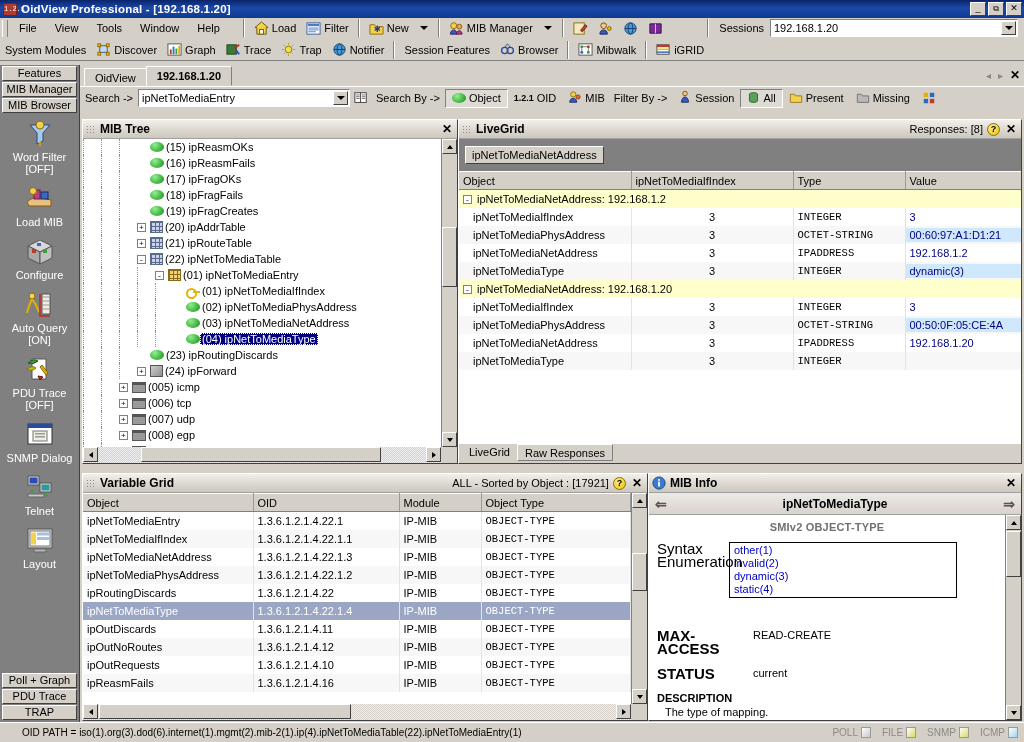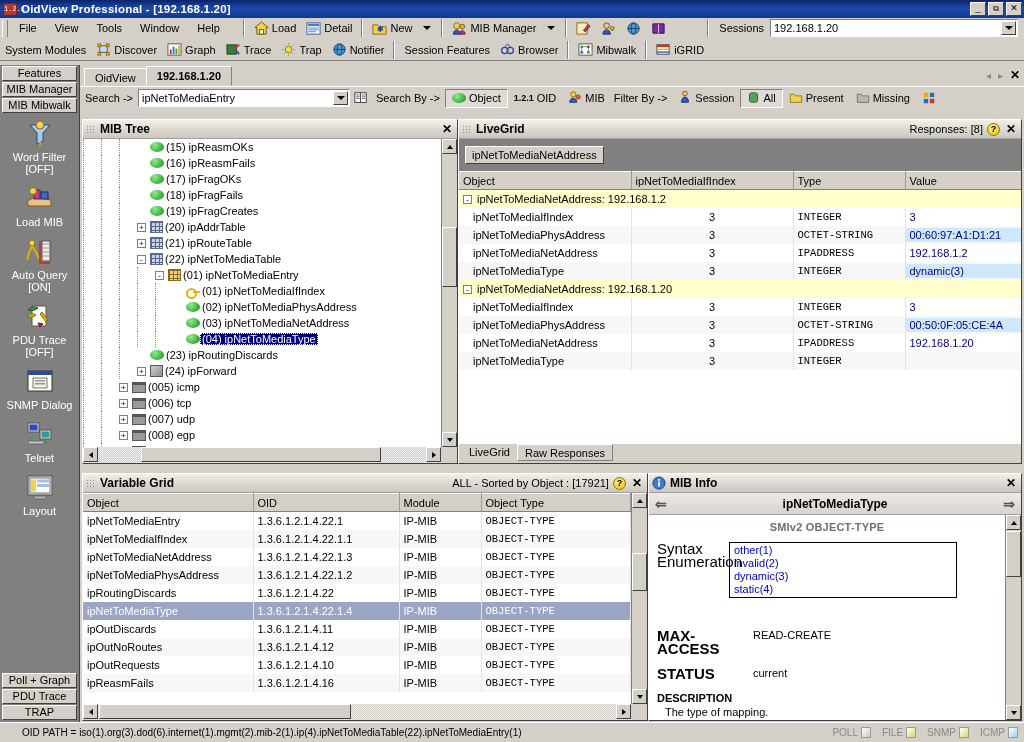--- a/index.html
+++ b/index.html
@@ -317,21 +317,21 @@
     <div class="tbtn">
       <span class="ic">
         <svg viewBox="0 0 16 16" width="15" height="15">
             <rect x="1" y="2" width="14" height="12" fill="#fff" stroke="#3a5a9a"></rect>
             <rect x="2" y="3" width="12" height="2.5" fill="#4a7acc"></rect>
             <rect x="2.5" y="7" width="11" height="1" fill="#4a7acc"></rect>
             <rect x="2.5" y="9" width="11" height="1" fill="#4a7acc"></rect>
             <rect x="2.5" y="11" width="8" height="1" fill="#4a7acc"></rect>
           </svg>
       </span>
-      <span>Detail</span>
+      <span>Filter</span>
     </div>
     <div class="tb-sep"></div>
     <div class="tbtn">
       <span class="ic">
         <svg viewBox="0 0 16 16" width="15" height="15">
             <path d="M1 4h5l1.5 2H15v8H1z" fill="#f2d24a" stroke="#8a6a18"></path>
             <text x="5" y="12" font-size="9" fill="#203a8a">✱</text>
           </svg>
       </span>
       <span>New</span>
@@ -497,21 +497,21 @@
             <rect x="1" y="10" width="13" height="1.6" fill="#3a6ac0"></rect>
           </svg>
       </span>
       <span>iGRID</span>
     </div>
   </div>
 
   <div class="sidebar">
     <div class="sb-btn">Features</div>
     <div class="sb-btn">MIB Manager</div>
-    <div class="sb-btn">MIB Mibwalk</div>
+    <div class="sb-btn">MIB Browser</div>
 
     <div class="sb-items">
       <div class="sb-item">
         <div class="sbi-icon">
           <svg viewBox="0 0 32 30" width="34" height="30">
               <path d="M6 6 h20 l-7 8 v8 l-6 3 v-11z" fill="#a8c8e8" stroke="#2a4a7a"></path>
               <circle cx="16" cy="6" r="4" fill="#f2d24a" stroke="#8a6a18"></circle>
               <rect x="15" y="23" width="2" height="4" fill="#d0a000"></rect>
             </svg>
         </div>
@@ -521,20 +521,33 @@
       <div class="sb-item">
         <div class="sbi-icon">
           <svg viewBox="0 0 32 30" width="34" height="30">
               <path d="M3 18 q6 -6 14 -4 l10 2 v6 H5z" fill="#e8c080" stroke="#8a5a10"></path>
               <rect x="10" y="6" width="6" height="9" fill="#c03a8a" stroke="#6a1a52"></rect>
               <rect x="17" y="8" width="7" height="7" fill="#3a6ac0" stroke="#1a2a68"></rect>
               <circle cx="9" cy="7" r="3.5" fill="#f2d24a" stroke="#8a6a18"></circle>
             </svg>
         </div>
         <div>Load MIB</div>
+      </div>
+      <div class="sb-item">
+        <div class="sbi-icon">
+          <svg viewBox="0 0 32 30" width="34" height="30">
+              <path d="M16 3 L28 9 L16 15 L4 9z" fill="#d8d8d8" stroke="#555"></path>
+              <path d="M4 9 v12 l12 6 V15z" fill="#a8a8a8" stroke="#555"></path>
+              <path d="M28 9 v12 l-12 6 V15z" fill="#c0c0c0" stroke="#555"></path>
+              <rect x="8" y="12" width="4" height="4" fill="#c03a2a"></rect>
+              <rect x="19" y="12" width="4" height="4" fill="#3aa03a"></rect>
+              <rect x="13" y="6" width="4" height="3" fill="#3a6ac0"></rect>
+            </svg>
+        </div>
+        <div>Configure</div>
       </div>
       <div class="sb-item">
         <div class="sbi-icon">
           <svg viewBox="0 0 32 30" width="34" height="30">
               <circle cx="8" cy="6" r="3" fill="#f2d24a" stroke="#8a6a18"></circle>
               <path d="M8 9 l-3 7 M8 9 l4 6 M5 16 l-2 7 M12 15 l3 7" stroke="#e0b000" stroke-width="2" fill="none"></path>
               <rect x="18" y="4" width="8" height="20" fill="#f0ece0" stroke="#555"></rect>
               <path d="M18 7h8M18 11h8M18 15h8M18 19h8" stroke="#999"></path>
               <path d="M16 4 v22 h10" stroke="#c02a2a" fill="none" stroke-width="1.5"></path>
             </svg>

